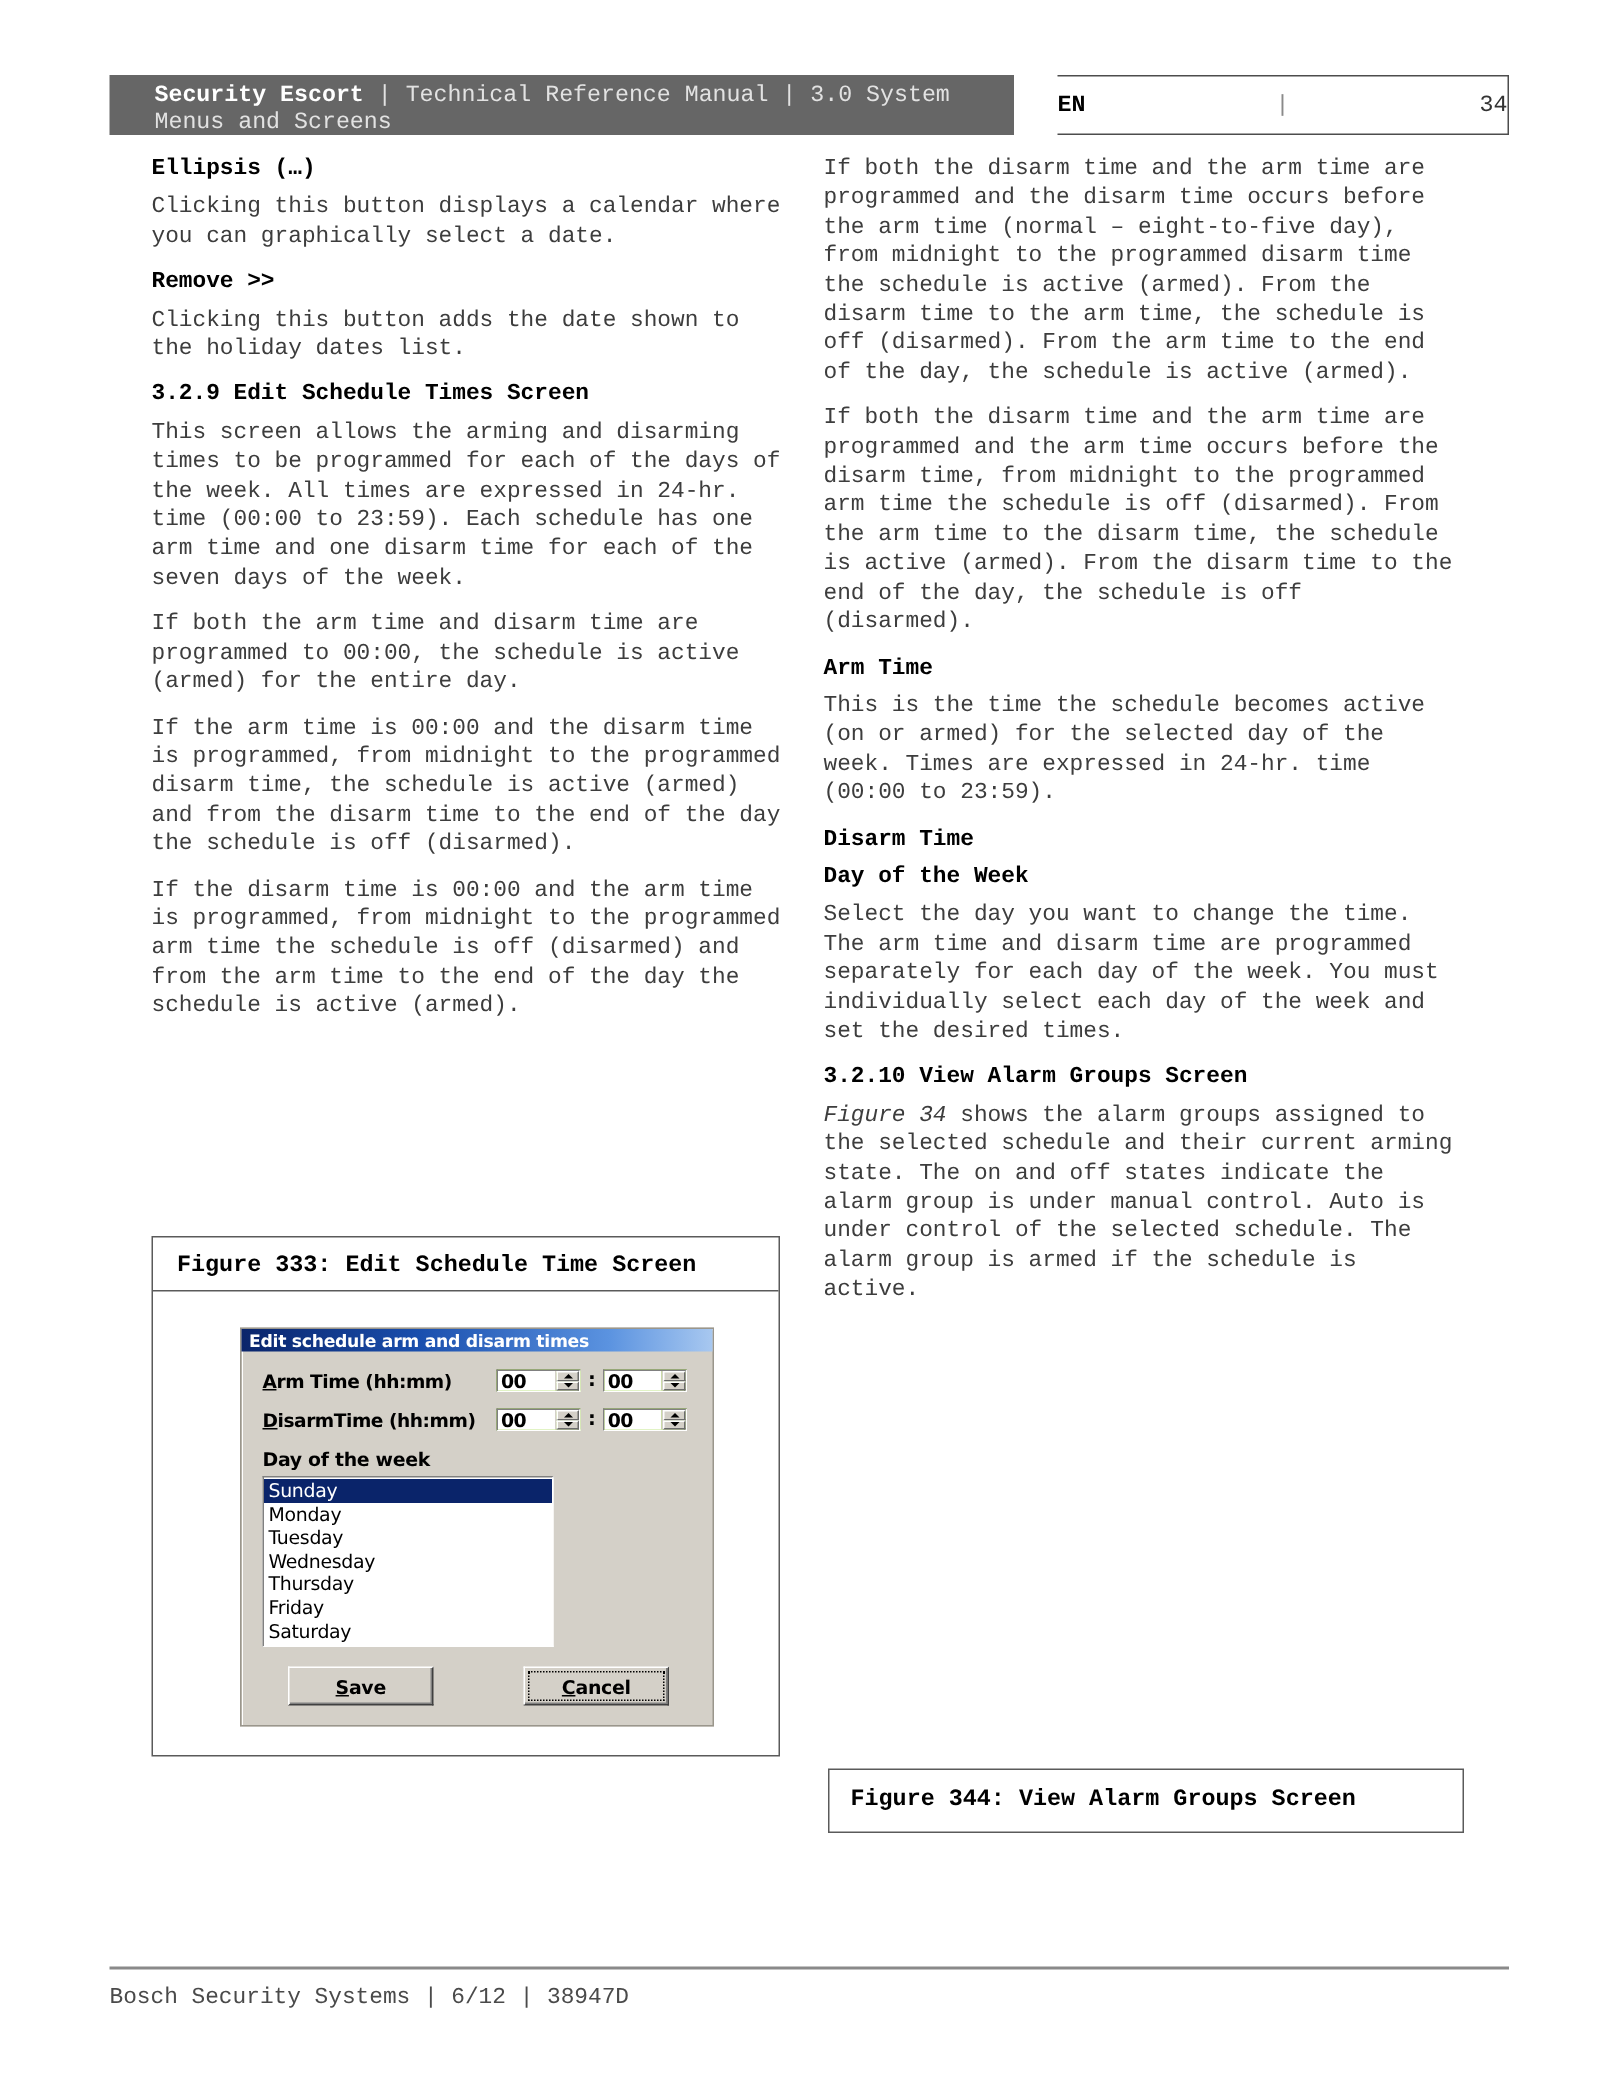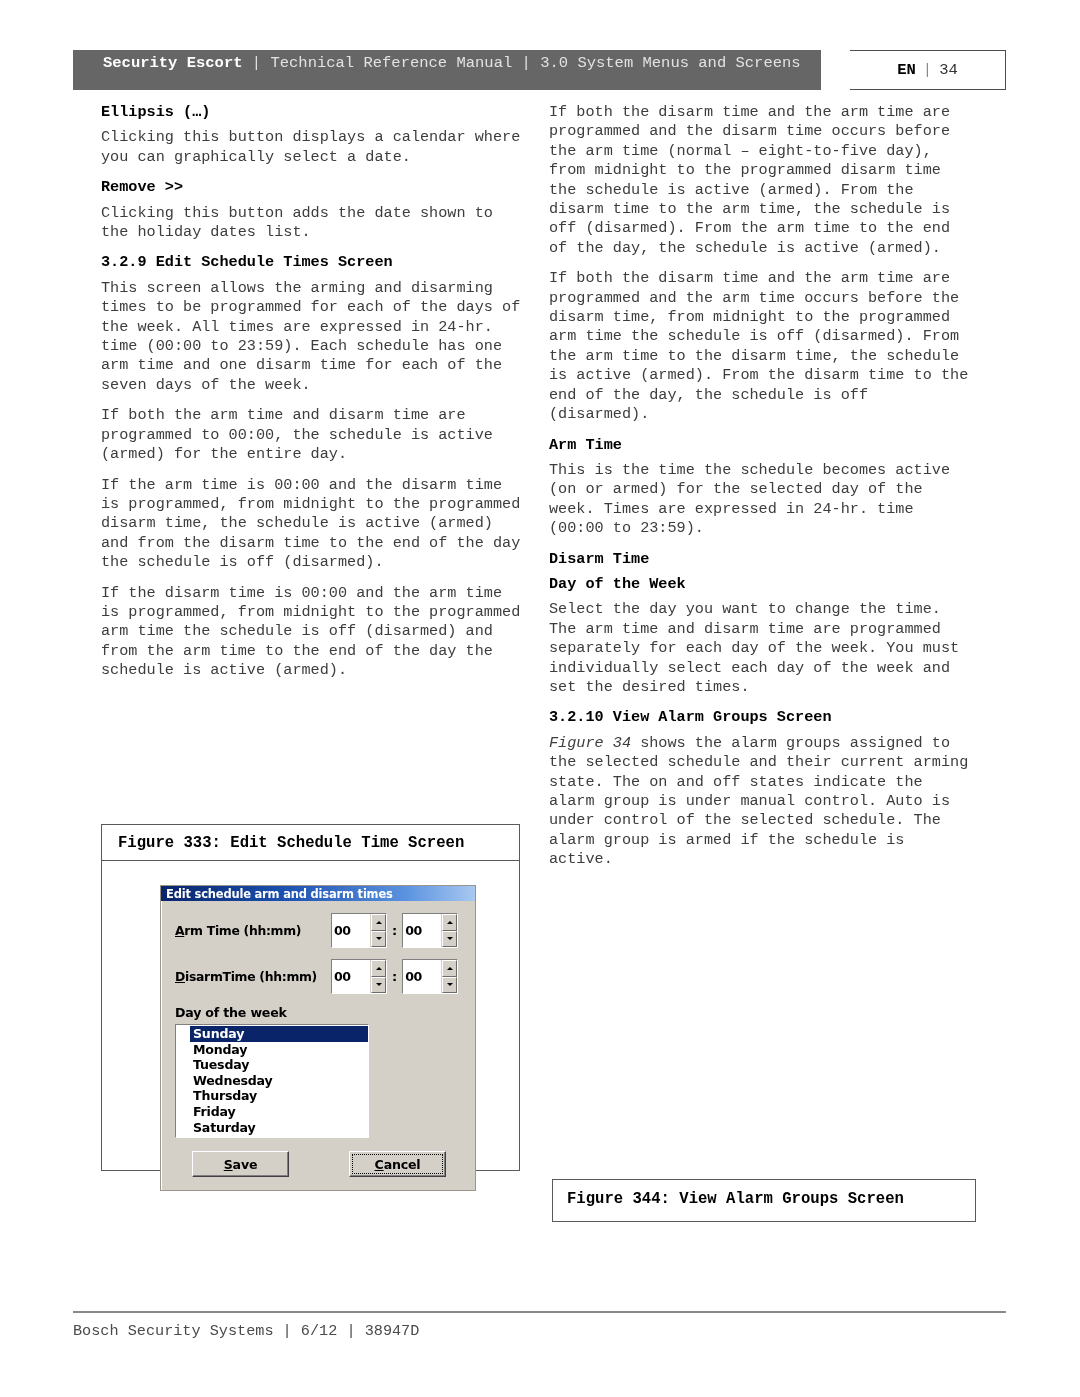--- a/index.html
+++ b/index.html
@@ -19,21 +19,21 @@
   
   .page-header {
     position: absolute;
     left: 73px;
     top: 50px;
     width: 933px;
     height: 40px;
     display: flex;
   }
   .header-band {
-    width: 748px;
+    width: 603px;
     background: #666666;
     color: #ffffff;
     padding: 5px 0 4px 30px;
     box-sizing: border-box;
     font-size: 15.5px;
     line-height: 17.5px;
     letter-spacing: 0px;
   }
   .header-band .hb-brand {
     font-weight: bold;
@@ -42,21 +42,21 @@
   .header-band .hb-rest {
     color: #e2e2e2;
   }
   .header-page {
     flex: 1;
     border: 1px solid #4d4d4d;
     border-left: none;
     background: #ffffff;
     display: flex;
     align-items: center;
-    justify-content: center;
+    justify-content: space-between;
     font-size: 15.5px;
     box-sizing: border-box;
     margin-left: 29px;
   }
   .header-page .hp-en { font-weight: bold; color: #000; }
   .header-page .hp-sep { color: #8a8a8a; padding: 0 7px; }
   .header-page .hp-num { color: #333; }
 
   
   .col {
@@ -146,21 +146,21 @@
     width: 156px;
     font-size: 12.4px;
     font-weight: bold;
     color: #000;
     letter-spacing: -0.3px;
   }
   .field-label u { text-decoration: underline; }
   .spin {
     display: inline-flex;
     width: 56px;
-    height: 35px;
+    height: 15px;
     border: 1px solid #808080;
     border-right-color: #ffffff;
     border-bottom-color: #ffffff;
     background: #84cc16;
     box-sizing: border-box;
     text-align: center;
   }
   .spin-val {
     flex: 1;
     font-size: 12.6px;
@@ -214,26 +214,25 @@
     border: 1px solid #808080;
     border-right-color: #ffffff;
     border-bottom-color: #ffffff;
     background: #ffffff;
     width: 194px;
     padding: 1px 0 2px 0;
     box-sizing: border-box;
   }
   .list-item {
     font-size: 12.6px;
-    font-weight: bold;
+    font-weight: normal;
     color: #000;
     padding: 0px 0 0px 3px;
     line-height: 15.6px;
     letter-spacing: -0.2px;
-    margin-left: 14px;
   }
   .list-item.selected {
     background: #0a246a;
     color: #ffffff;
   }
   .btn-row {
     display: flex;
     margin-top: 13px;
     padding-left: 17px;
   }

